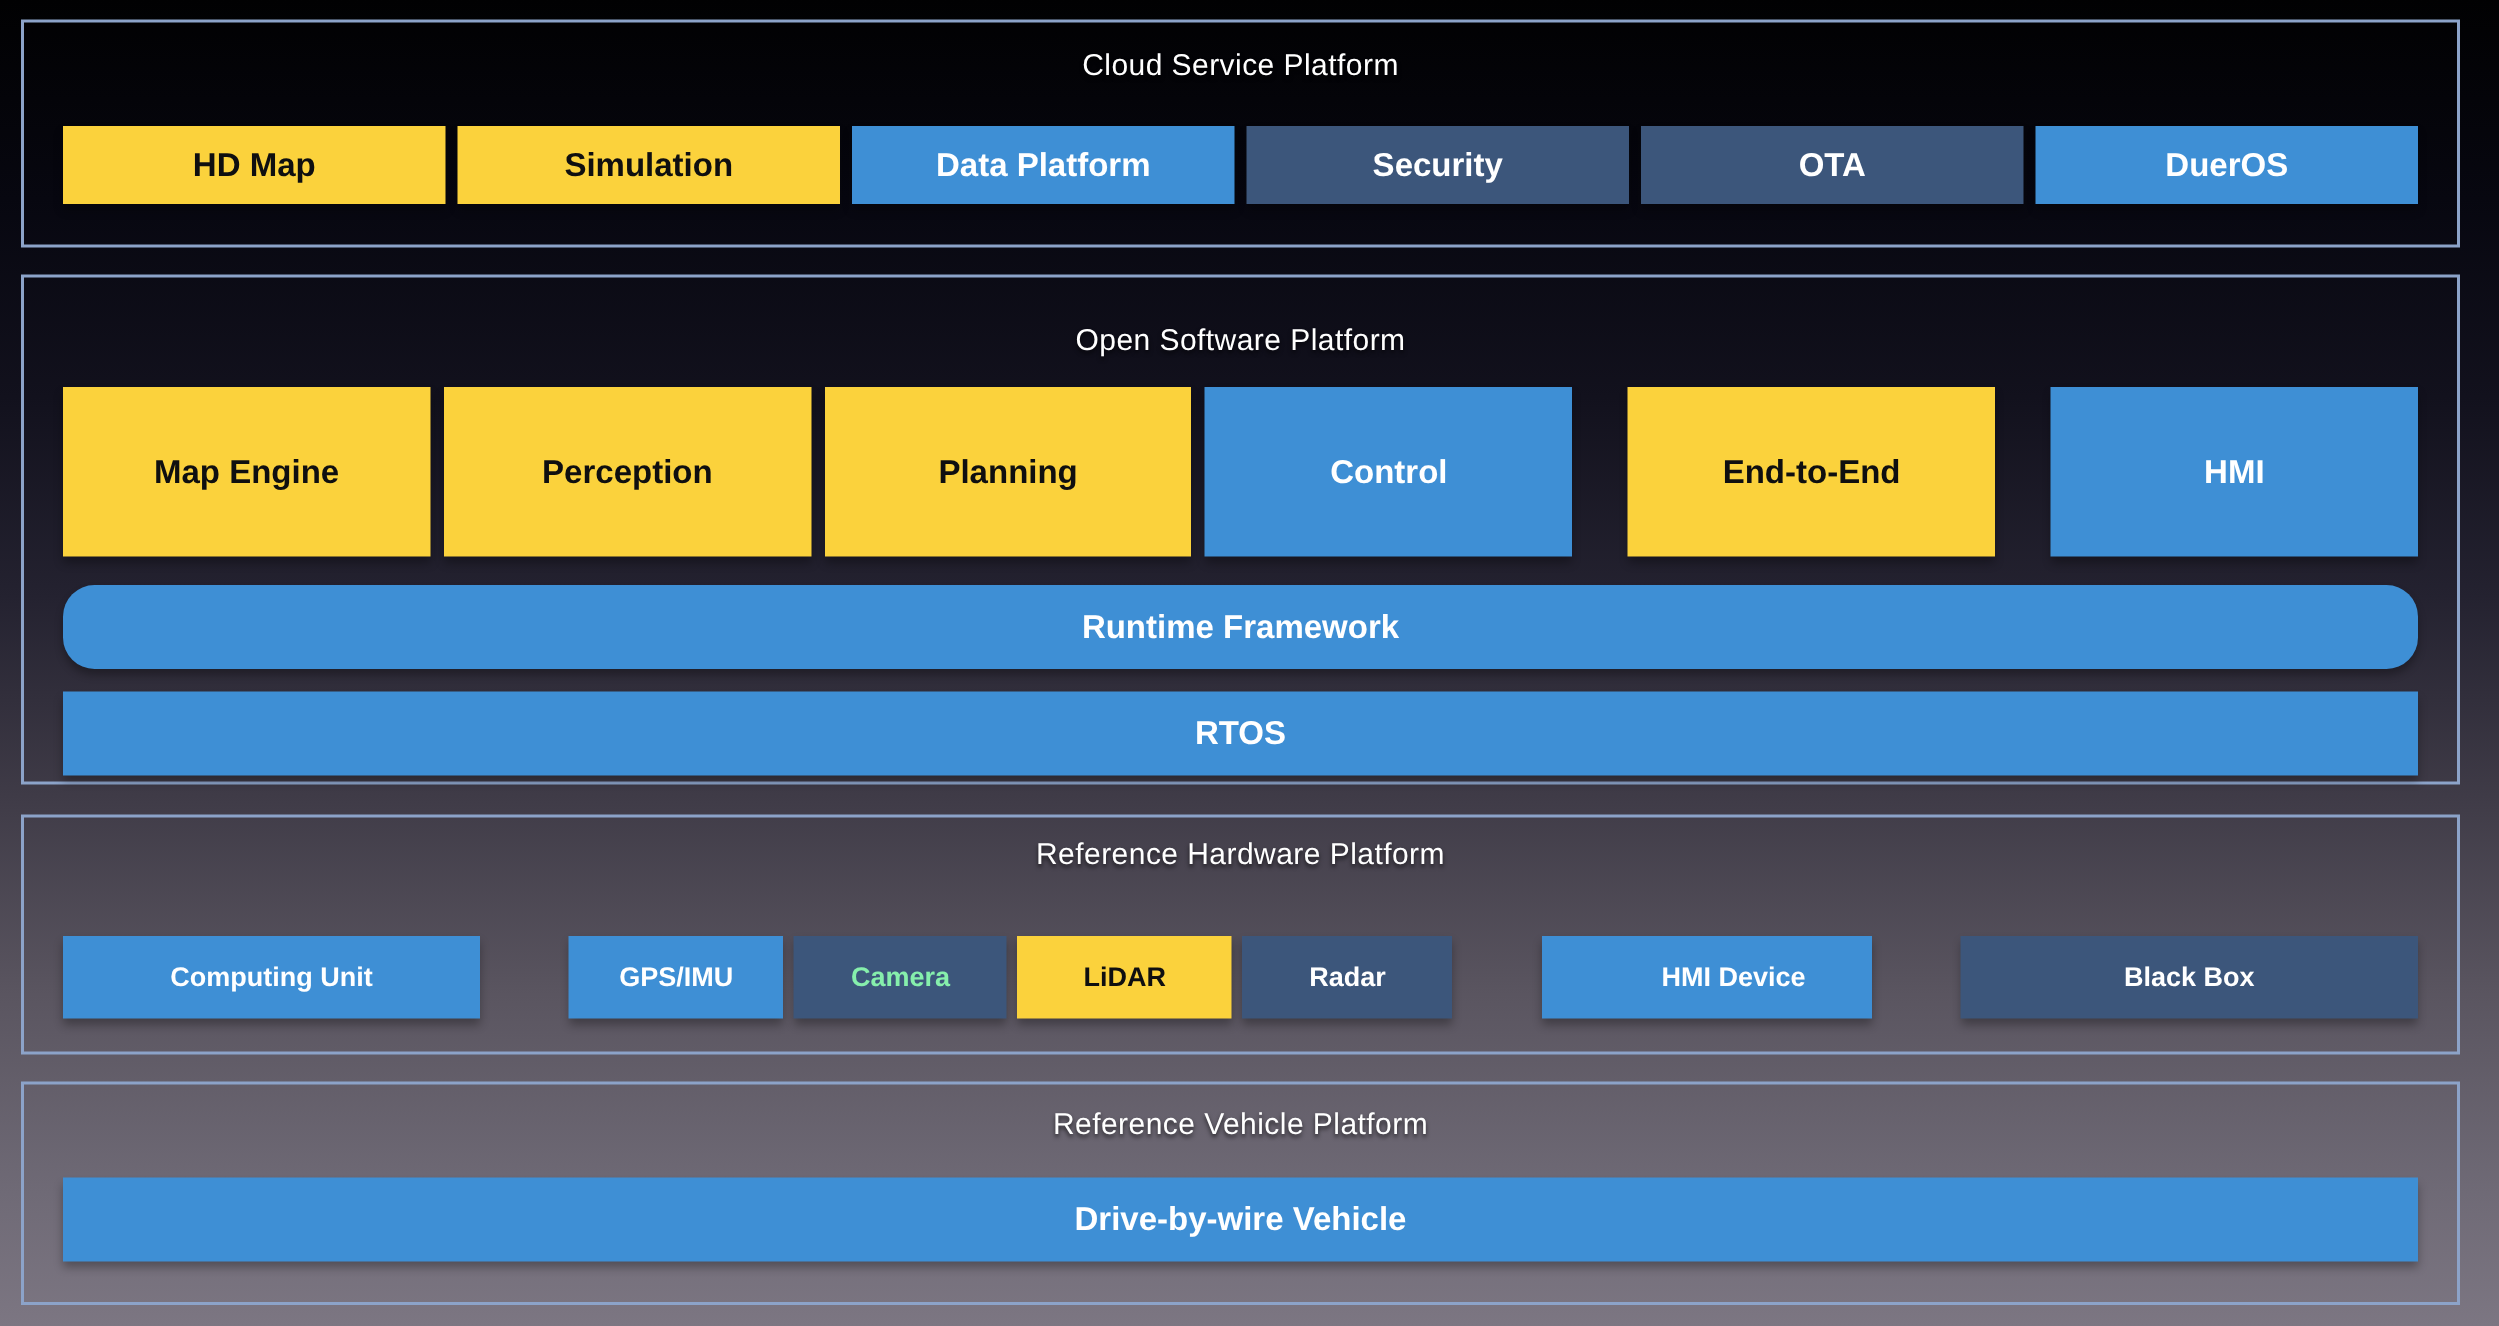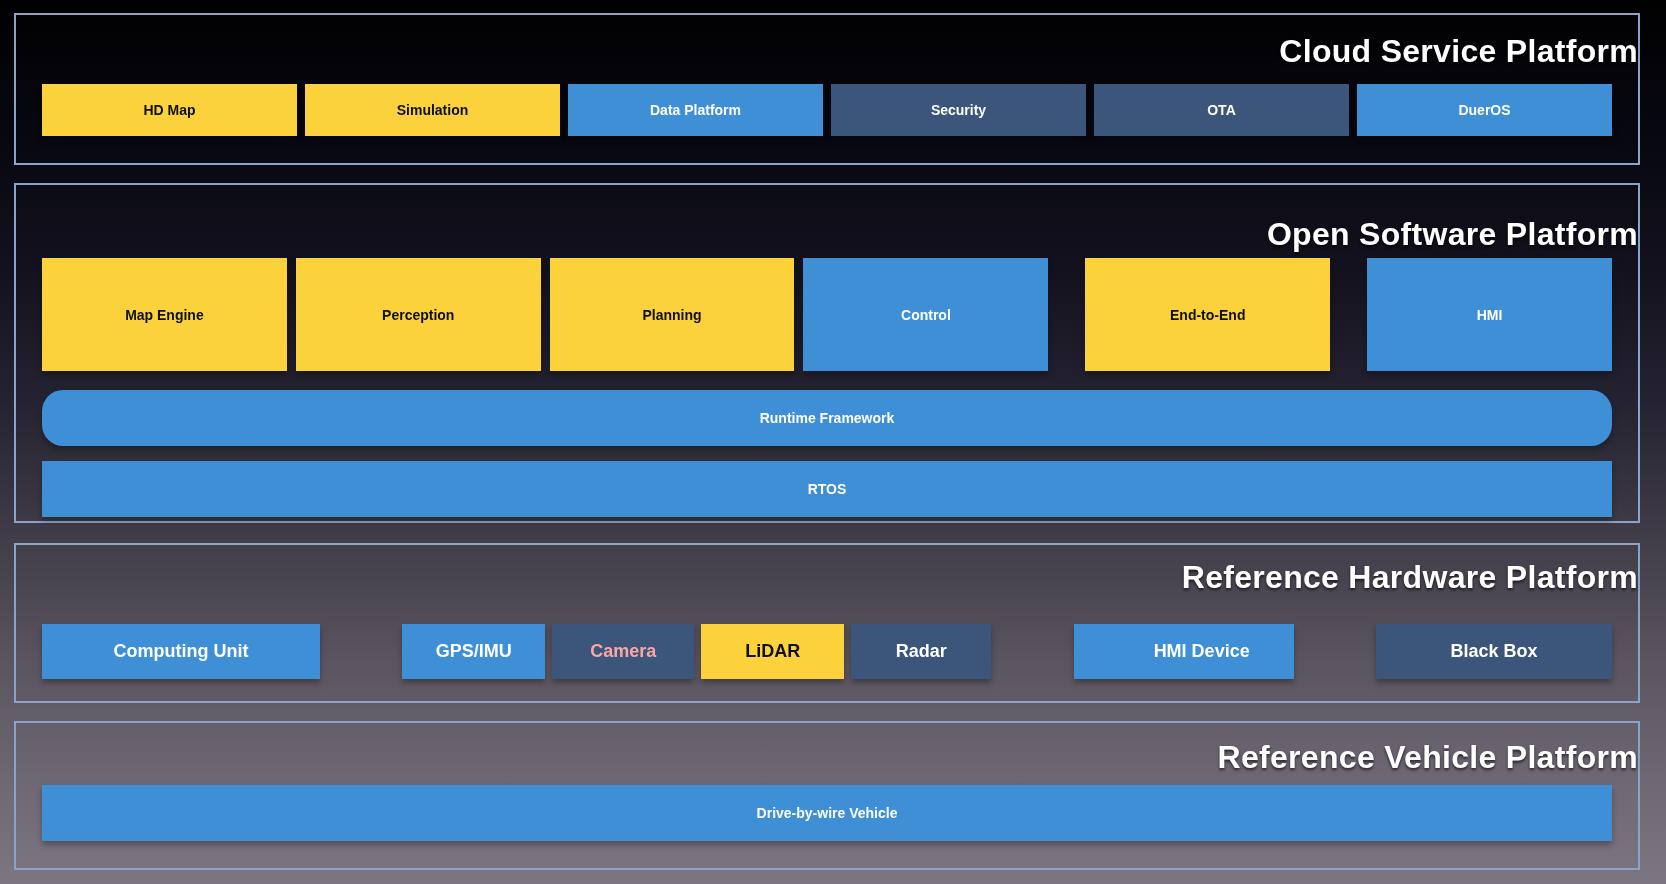--- a/index.html
+++ b/index.html
@@ -20,24 +20,24 @@
       #6f6a76 90%,
       #7c7682 100%);
   }
   .panel {
     position: absolute;
     left: 14px;
     width: 1626px;
     border: 2px solid #8CA3C9;
   }
   .panel-title {
-    text-align: right;
+    text-align: center;
     color: #ffffff;
-    font-size: 32px;
-    font-weight: bold;
+    font-size: 20px;
+    font-weight: normal;
     letter-spacing: 0.3px;
     text-shadow: 0 2px 3px rgba(0,0,0,0.65);
   }
   .panel-cloud    { top: 13px;  height: 152px; }
   .panel-software { top: 183px; height: 340px; }
   .panel-hardware { top: 543px; height: 160px; }
   .panel-vehicle  { top: 721px; height: 149px; }
 
   .panel-cloud    .panel-title { padding-top: 18px; }
   .panel-software .panel-title { padding-top: 31px; }
@@ -49,21 +49,21 @@
     left: 26px;
     right: 26px;
     display: flex;
     gap: 47px;
   }
   .box, .bar {
     display: flex;
     align-items: center;
     justify-content: center;
     font-weight: bold;
-    font-size: 14px;
+    font-size: 22px;
     text-align: center;
     box-shadow: 0 4px 6px rgba(0,0,0,0.30);
   }
 
   
   .row-cloud { top: 69px; height: 52px; gap: 8px; }
   .row-cloud .box { flex: 1; }
 
   
   .row-software { top: 73px; height: 113px; gap: 9px; }
@@ -79,21 +79,21 @@
   
   .row-hardware { top: 79px; height: 55px; justify-content: space-between; }
   .sensor-group { display: flex; gap: 7px; }
   .row-hardware .box { font-size: 18px; }
   .w-computing { width: 278px; }
   .w-gps    { width: 143px; }
   .w-camera { width: 142px; }
   .w-lidar  { width: 143px; }
   .w-radar  { width: 140px; }
   .w-hmidev { width: 220px; padding-left: 36px; }
-  .w-black  { width: 236px; }
+  .w-black  { width: 305px; }
 </style>
 </head>
 <body>
 
 <div class="canvas">
 
   <section class="panel panel-cloud">
     <h2 class="panel-title">Cloud Service Platform</h2>
     <div class="row row-cloud">
       <div class="box" style="background: rgb(251, 210, 60); color: rgb(15, 15, 16);">HD Map</div>
@@ -118,21 +118,21 @@
     <div class="bar bar-runtime" style="background: rgb(62, 143, 213); color: rgb(255, 255, 255); border-radius: 21px;">Runtime Framework</div>
     <div class="bar bar-rtos" style="background: rgb(62, 143, 213); color: rgb(255, 255, 255);">RTOS</div>
   </section>
 
   <section class="panel panel-hardware">
     <h2 class="panel-title">Reference Hardware Platform</h2>
     <div class="row row-hardware">
       <div class="box w-computing" style="background: rgb(62, 143, 213); color: rgb(255, 255, 255);">Computing Unit</div>
       <div class="sensor-group">
         <div class="box w-gps" style="background: rgb(62, 143, 213); color: rgb(255, 255, 255);">GPS/IMU</div>
-        <div class="box w-camera" style="background: rgb(60, 86, 123); color: #fca5a5;">Camera</div>
+        <div class="box w-camera" style="background: rgb(60, 86, 123); color: #86efac;">Camera</div>
         <div class="box w-lidar" style="background: rgb(251, 210, 60); color: rgb(15, 15, 16);">LiDAR</div>
         <div class="box w-radar" style="background: rgb(60, 86, 123); color: rgb(255, 255, 255);">Radar</div>
       </div>
       <div class="box w-hmidev" style="background: rgb(62, 143, 213); color: rgb(255, 255, 255);">HMI Device</div>
       <div class="box w-black" style="background: rgb(60, 86, 123); color: rgb(255, 255, 255);">Black Box</div>
     </div>
   </section>
 
   <section class="panel panel-vehicle">
     <h2 class="panel-title">Reference Vehicle Platform</h2>

